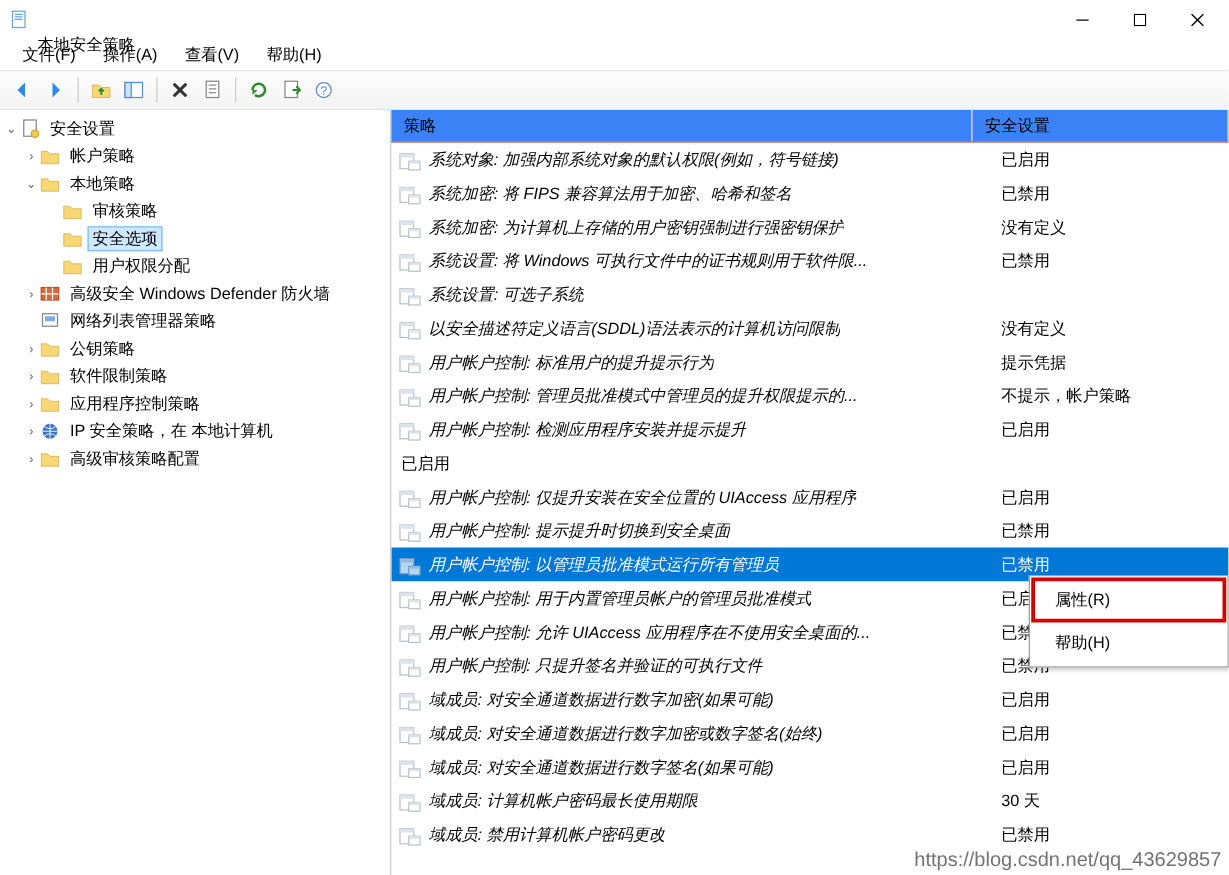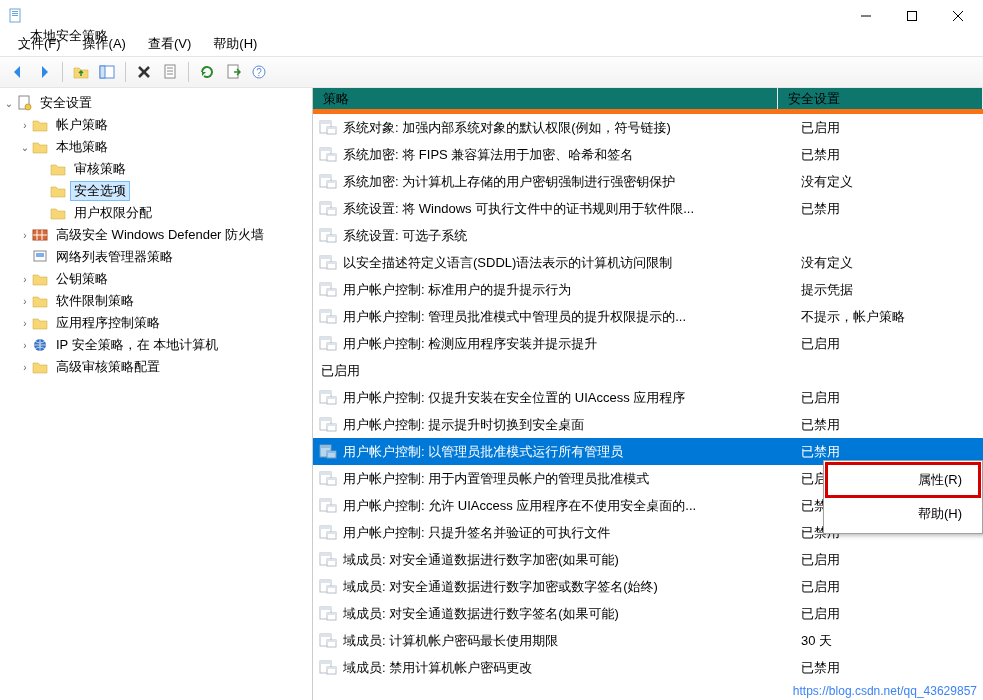--- a/index.html
+++ b/index.html
@@ -104,22 +104,22 @@
     padding: 0 3px;
   }
   .tree-row .label { padding: 0 4px; }
   .indent0 { padding-left: 2px; }
   .indent1 { padding-left: 18px; }
   .indent2 { padding-left: 36px; }
   
   .list-header {
     display: flex;
     height: 26px;
-    border-bottom: 5px solid #f97316;
-    background: #0f766e;
+    border-bottom: 1px solid #f97316;
+    background: #3b82f6;
   }
   .col-h {
     padding: 4px 10px;
     border-right: 1px solid #e8e8e8;
     font-weight: normal;
     display:flex; align-items:center;
   }
   .col-policy { flex: 1 1 auto; }
   .col-setting { width: 205px; }
   .list-body {
@@ -128,23 +128,24 @@
     flex: 1;
   }
   .list-row {
     display: flex;
     align-items: center;
     height: 27px;
     white-space: nowrap;
   }
   .list-row .cell-policy {
     flex: 1 1 auto;
-    display: flex; align-items: flex-start;
+    display: flex; align-items: flex-end;
     padding-left: 6px;
     overflow: hidden;
+    font-style: italic;
   }
   .list-row .cell-policy .txt {
     overflow: hidden; text-overflow: ellipsis; white-space: nowrap;
   }
   .list-row .cell-setting {
     width: 190px;
     padding-left: 8px;
     overflow: hidden; text-overflow: ellipsis;
   }
   .list-row .pol-icon {
@@ -163,32 +164,32 @@
     top: 460px;
     width: 160px;
     background: #fff;
     border: 1px solid #a0a0a0;
     box-shadow: 2px 2px 4px rgba(0,0,0,0.25);
     z-index: 50;
     padding: 2px;
   }
   .ctx-item {
     padding: 8px 18px;
-    text-align: right;
+    text-align: left;
   }
   .ctx-item.highlight {
     outline: 3px solid #d40000;
     outline-offset: -2px;
   }
   .watermark {
     position: absolute;
     right: 6px;
     bottom: 2px;
-    color: #3b82f6;
-    font-size: 12px;
+    color: #737373;
+    font-size: 16px;
   }
   
   .svg-folder { fill:#f7d774; stroke:#c9a23a; stroke-width:0.5; }
   .svg-doc { fill:#fff; stroke:#888; stroke-width:1; }
   
   .list-body::-webkit-scrollbar { width: 17px; }
   .list-body::-webkit-scrollbar-track { background:#f0f0f0; }
   .list-body::-webkit-scrollbar-thumb { background:#c2c2c2; }
 </style>
 </head>

